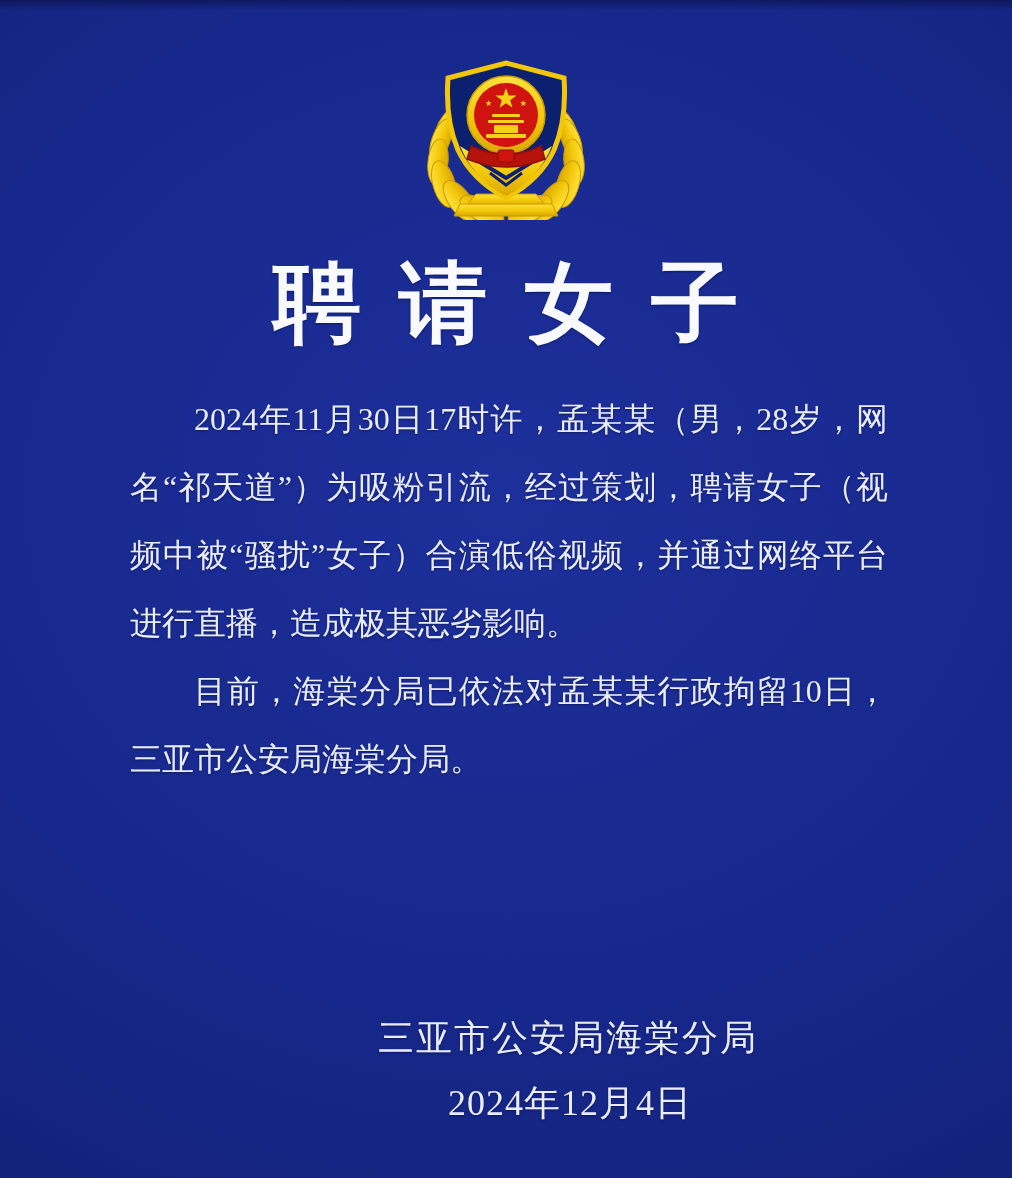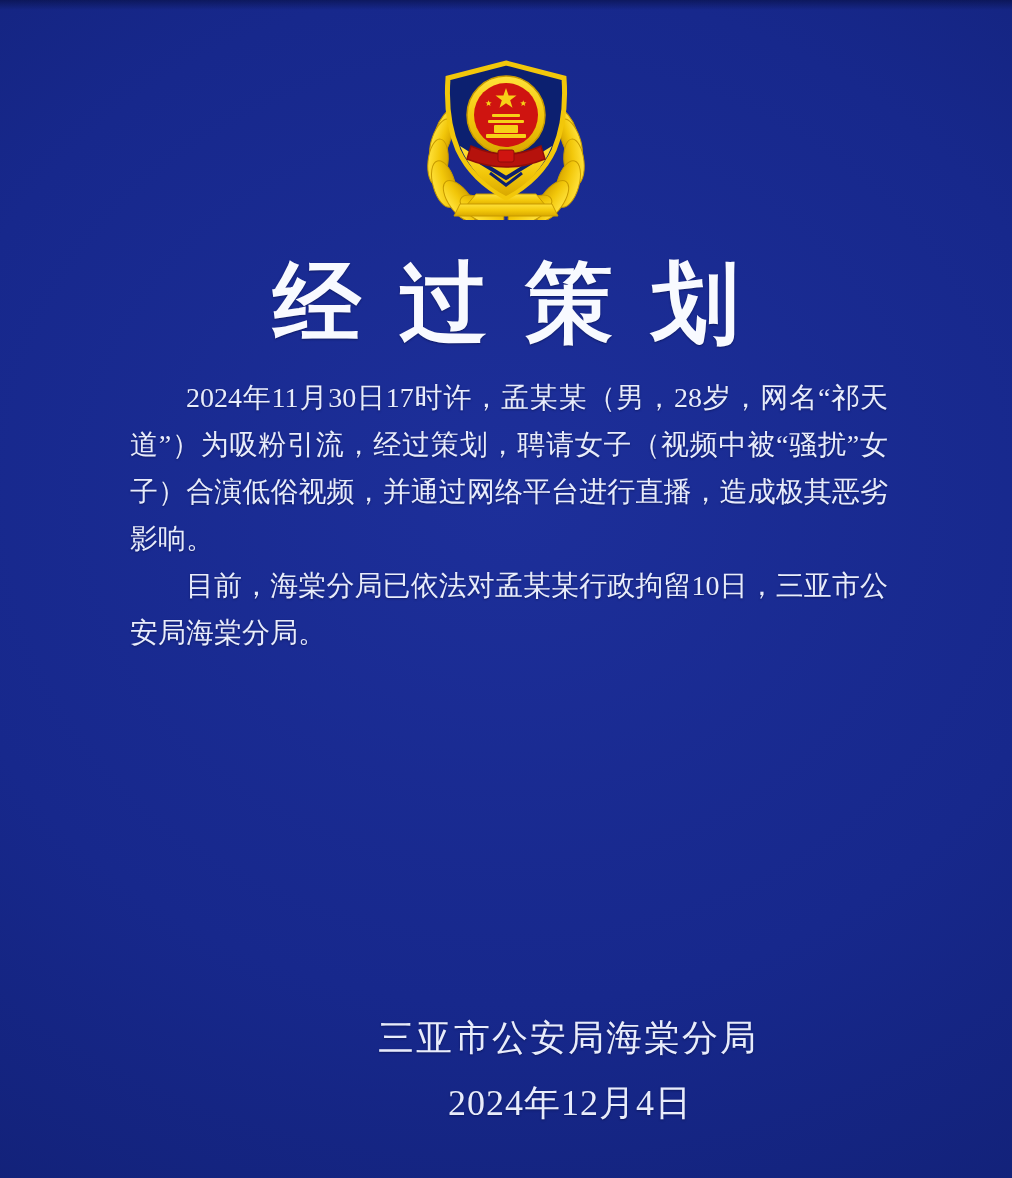--- a/index.html
+++ b/index.html
@@ -46,26 +46,26 @@
     font-weight: 700;
     letter-spacing: 38px;
     padding-left: 38px; 
     box-sizing: border-box;
     color: #f8faff;
     text-shadow: 0 1px 2px rgba(6, 12, 60, 0.55);
   }
 
   .body-text {
     position: absolute;
-    top: 374px;
+    top: 385px;
     left: 130px;
     width: 758px;
     color: #e8ecfb;
-    font-size: 28px;
-    line-height: 47px;
+    font-size: 32px;
+    line-height: 68px;
     text-align: justify;
     text-shadow: 0 1px 2px rgba(6, 12, 60, 0.5);
   }
   .body-text p {
     margin: 0;
     text-indent: 2em;
   }
 
   .signature {
     position: absolute;
@@ -147,21 +147,21 @@
         <rect x="72" y="62" width="36" height="3" rx="1"></rect>
         <rect x="78" y="67" width="24" height="8" rx="1"></rect>
         <rect x="70" y="76" width="40" height="4" rx="1"></rect>
       </g>
 
       <path d="M55 88 Q90 104 125 88 L129 101 Q90 117 51 101 Z" fill="#b5120c" stroke="#8f0d08" stroke-width="1.5"></path>
       <rect x="82" y="92" width="16" height="12" rx="2" fill="#cf1410" stroke="#8f0d08" stroke-width="1"></rect>
     </svg>
   </div>
 
-  <h1 class="title">经过策划</h1>
+  <h1 class="title">聘请女子</h1>
 
   <div class="body-text">
     <p>2024年11月30日17时许，孟某某（男，28岁，网名“祁天道”）为吸粉引流，经过策划，聘请女子（视频中被“骚扰”女子）合演低俗视频，并通过网络平台进行直播，造成极其恶劣影响。</p>
     <p>目前，海棠分局已依法对孟某某行政拘留10日，三亚市公安局海棠分局。</p>
   </div>
 
   <div class="signature">三亚市公安局海棠分局</div>
   <div class="date">2024年12月4日</div>
 
 </div>

